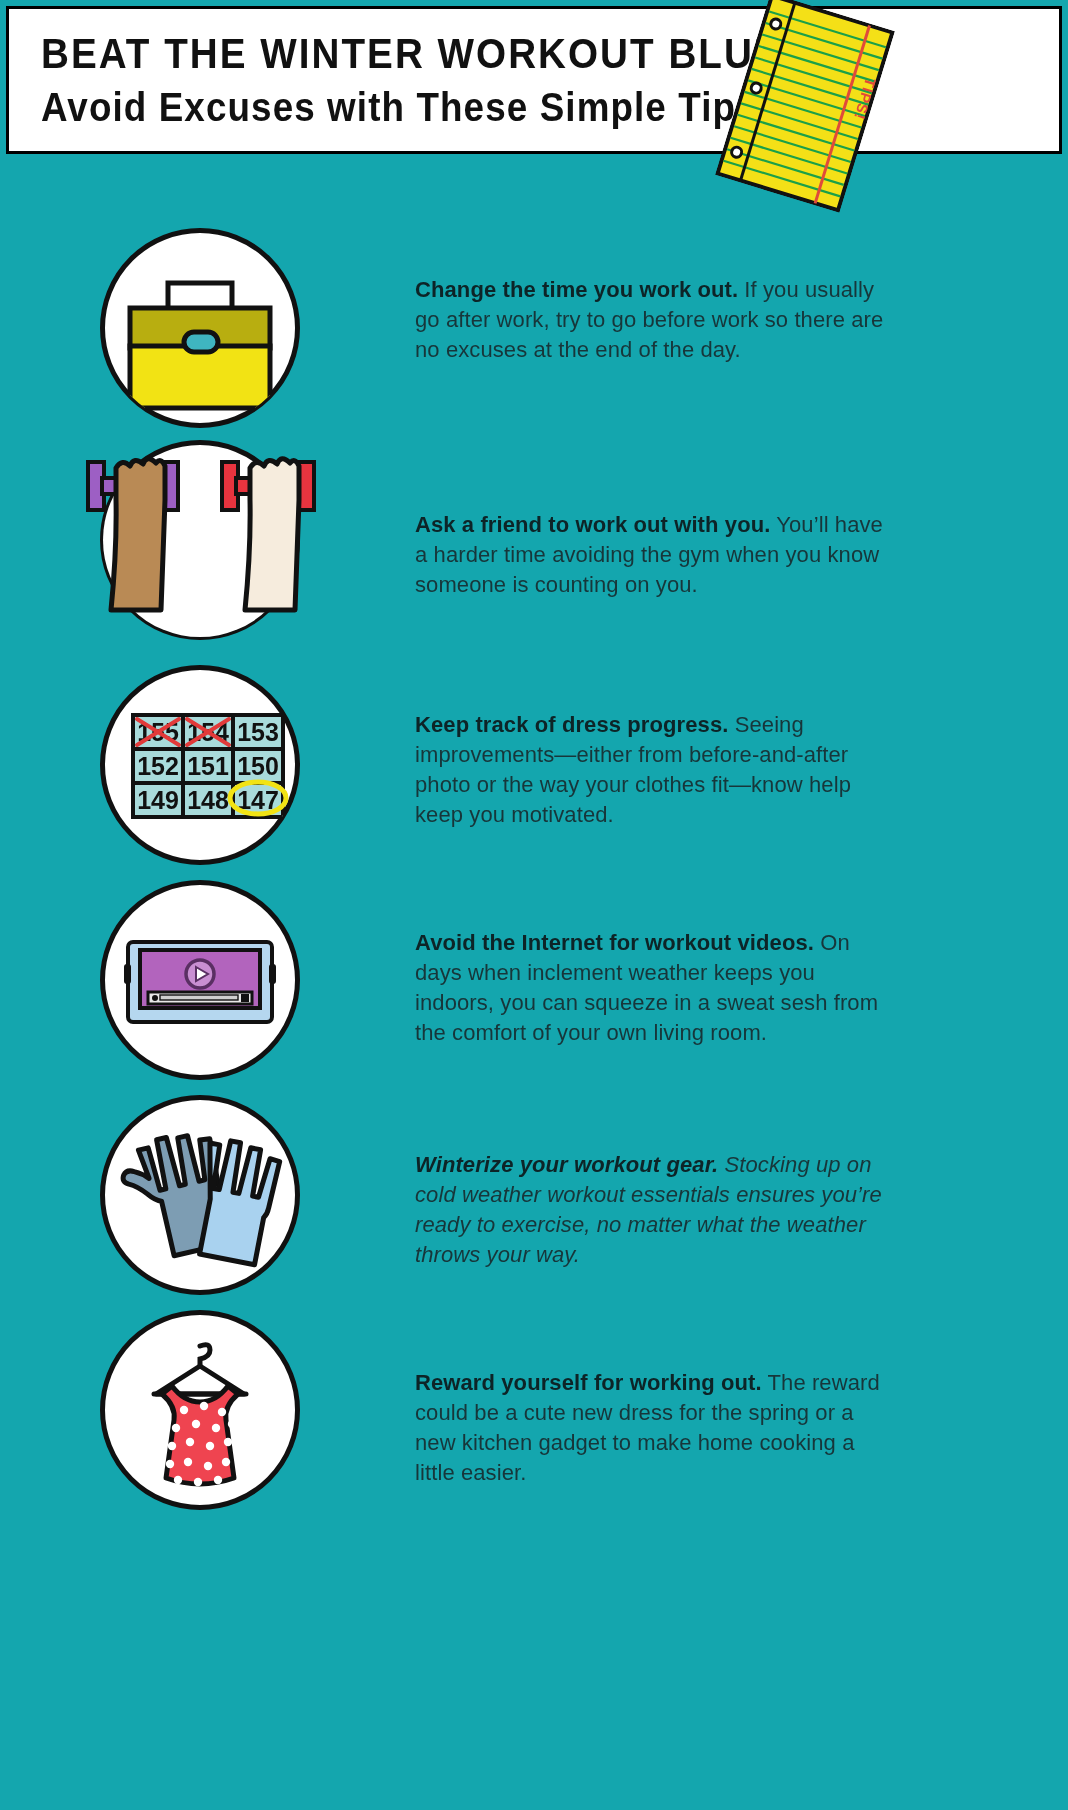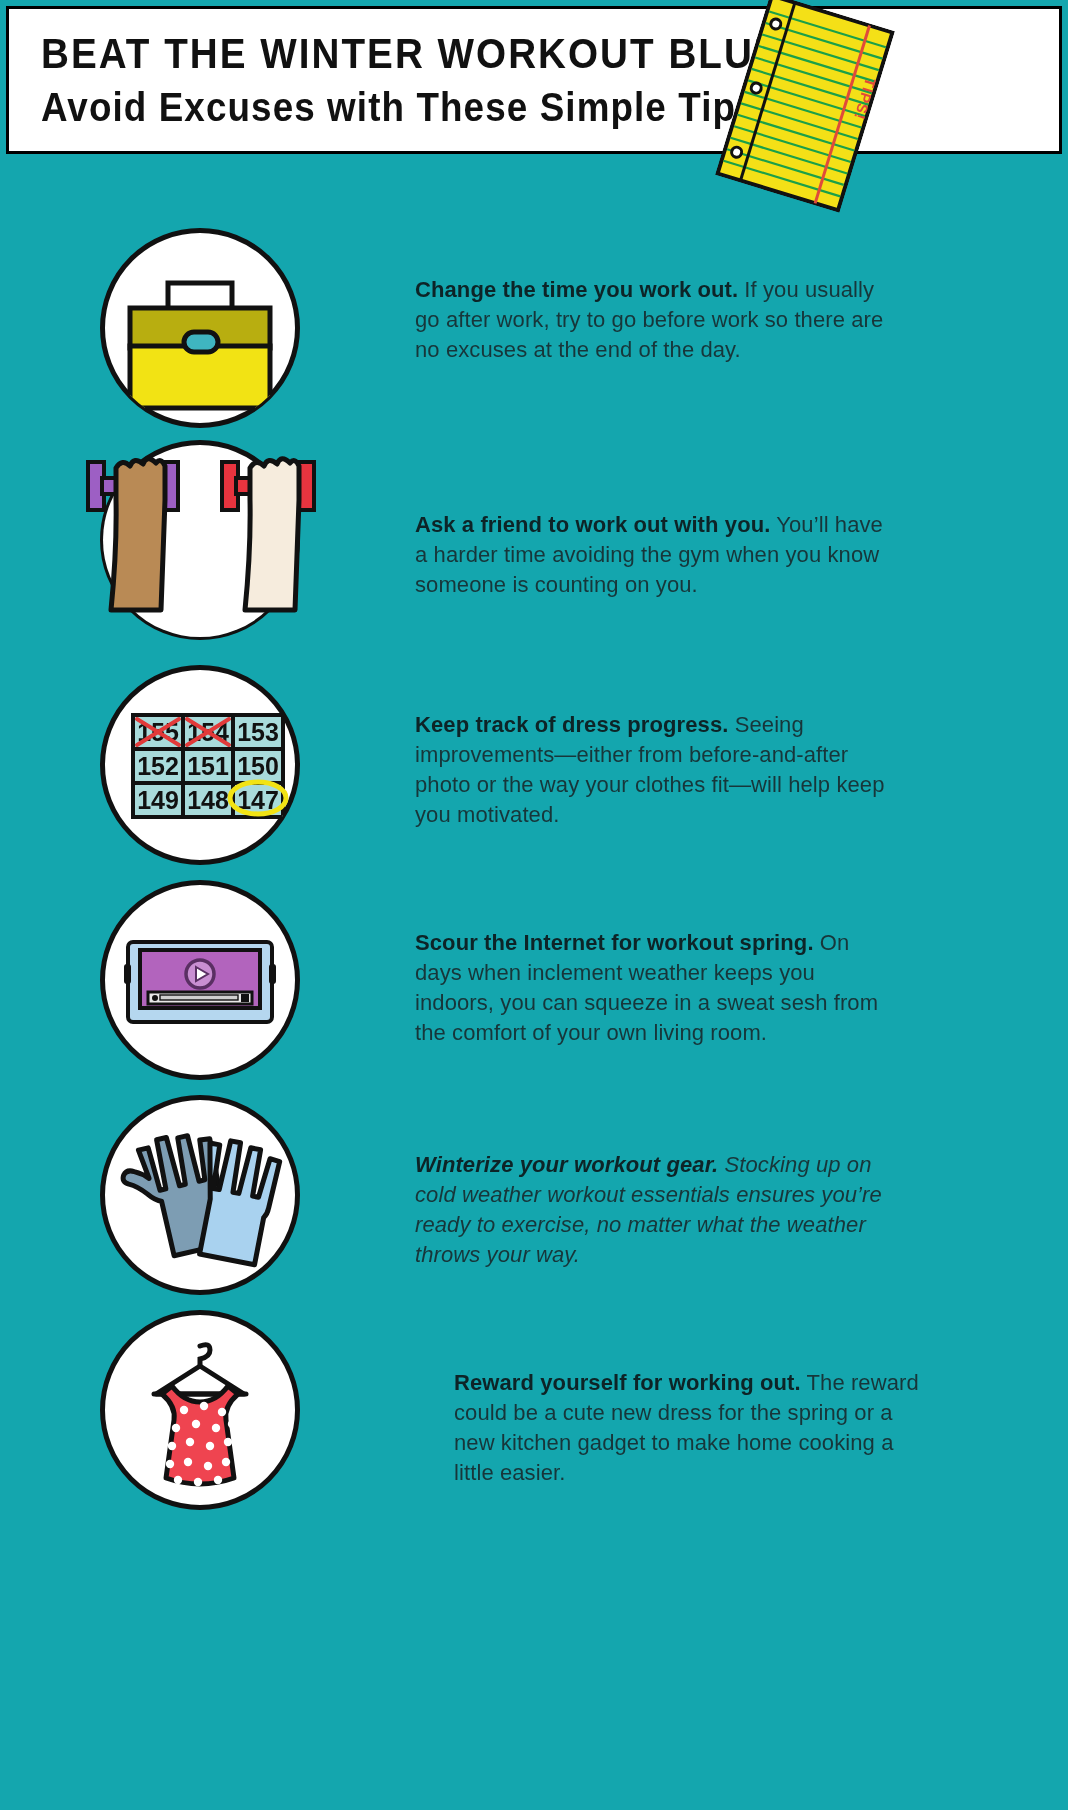--- a/index.html
+++ b/index.html
@@ -235,21 +235,21 @@
               <line x1="79" y1="54" x2="37" y2="80"></line>
             <line x1="87" y1="54" x2="129" y2="80"></line>
               <line x1="129" y1="54" x2="87" y2="80"></line>
           </g>
 
           <ellipse cx="158" cy="133" rx="28" ry="16" fill="none" stroke="#f2e314" stroke-width="5"></ellipse>
         </g>
       </svg>
     </div>
     <div class="tip-text" style="left:415px; top:45px;">
-      <b>Keep track of dress progress.</b><span> Seeing improvements—either from before-and-after photo or the way your clothes fit—will help keep you motivated.</span>
+      <b>Keep track of dress progress.</b><span> Seeing improvements—either from before-and-after photo or the way your clothes fit—know help keep you motivated.</span>
     </div>
   </div>
 
   <div class="row" style="top:880px;">
     <div class="icon-wrap" style="left:100px; top:0;">
       <div class="circle-bg"></div>
       <svg class="icon-svg" viewBox="0 0 200 200">
         <defs>
             <clipPath id="c4">
               <circle cx="100" cy="100" r="97"></circle>
@@ -264,21 +264,21 @@
           <path d="M96 87 L108 94 L96 101 Z" fill="#ffffff" stroke="#5a2f63" stroke-width="2"></path>
 
           <rect x="48" y="112" width="104" height="12" fill="#e8e8e8" stroke="#111" stroke-width="3"></rect>
           <circle cx="55" cy="118" r="3" fill="#111"></circle>
           <rect x="60" y="115" width="78" height="5" fill="#cfcfcf" stroke="#111" stroke-width="1.4"></rect>
           <rect x="141" y="114" width="8" height="8" fill="#111"></rect>
         </g>
       </svg>
     </div>
     <div class="tip-text" style="left:415px; top:48px;">
-      <b>Scour the Internet for workout spring.</b><span> On days when inclement weather keeps you indoors, you can squeeze in a sweat sesh from the comfort of your own living room.</span>
+      <b>Avoid the Internet for workout videos.</b><span> On days when inclement weather keeps you indoors, you can squeeze in a sweat sesh from the comfort of your own living room.</span>
     </div>
   </div>
 
   <div class="row" style="top:1095px;">
     <div class="icon-wrap" style="left:100px; top:0;">
       <div class="circle-bg"></div>
       <svg class="icon-svg" viewBox="0 0 200 200">
         <defs>
             <clipPath id="c5">
               <circle cx="100" cy="100" r="97"></circle>
@@ -338,18 +338,18 @@
               <circle cx="88" cy="152" r="4.2"></circle>
               <circle cx="108" cy="156" r="4.2"></circle>
             <circle cx="126" cy="152" r="4.2"></circle>
             <circle cx="78" cy="170" r="4.2"></circle>
               <circle cx="98" cy="172" r="4.2"></circle>
               <circle cx="118" cy="170" r="4.2"></circle>
           </g>
         </g>
       </svg>
     </div>
-    <div class="tip-text" style="left:415px; top:58px;margin-left:39px;">
+    <div class="tip-text" style="left:415px; top:58px;">
       <b>Reward yourself for working out.</b><span> The reward could be a cute new dress for the spring or a new kitchen gadget to make home cooking a little easier.</span>
     </div>
   </div>
 
 </div>
 
 </body></html>

